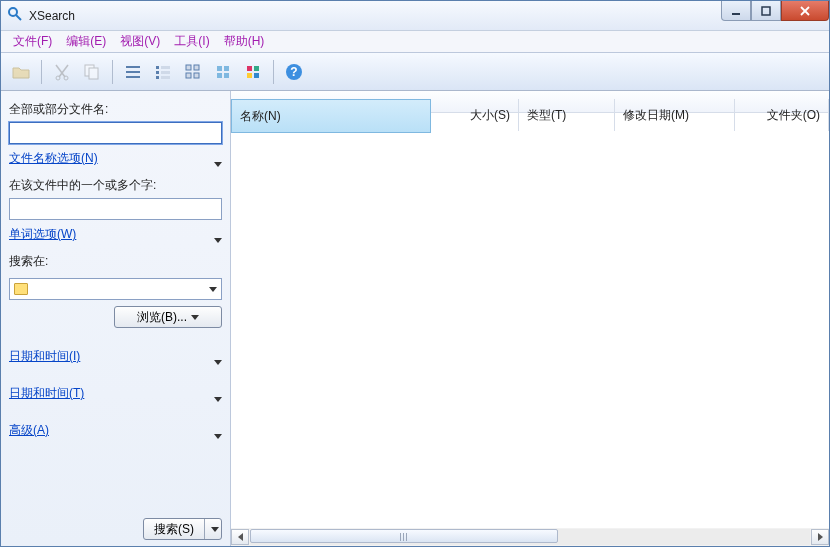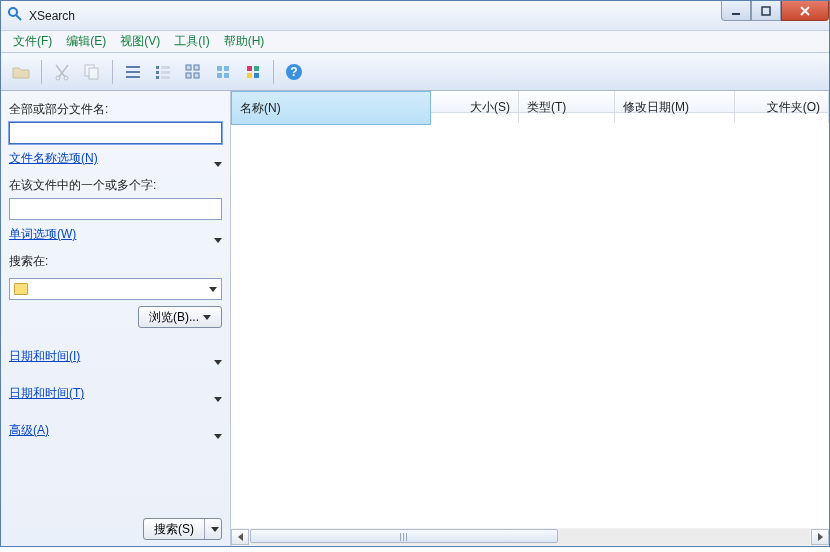--- a/index.html
+++ b/index.html
@@ -10,21 +10,21 @@
 .titlebar { height: 30px; background: linear-gradient(#f6f9fe, #e2eaf7); display: flex; align-items: center; padding-left: 6px; position: relative; border-bottom: 1px solid #c4cfdf; }
 .titlebar .icon svg { width: 16px; height: 16px; }
 .titlebar .title { margin-left: 6px; color: #222; }
 .winbtns { position: absolute; right: 0; top: 0; display: flex; }
 .winbtn { width: 30px; height: 20px; border: 1px solid #8a9bb5; border-top: none; background: linear-gradient(#eaf1fb, #cdd9eb); display: flex; align-items: center; justify-content: center; }
 .winbtn.min { border-radius: 0 0 0 4px; }
 .winbtn.close { width: 48px; background: linear-gradient(#e67b68, #c94a2f); border-color: #9a3a26; border-radius: 0 0 4px 0; }
 .winbtn svg { width: 12px; height: 12px; }
 
 .menubar { height: 22px; background: #f4f6fb; border-bottom: 1px solid #bcc8dc; display: flex; align-items: center; padding-left: 6px; gap: 2px; }
-.menuitem { padding: 2px 6px; color: #15803d; cursor: default; }
+.menuitem { padding: 2px 6px; color: #a21caf; cursor: default; }
 
 .toolbar { height: 38px; background: linear-gradient(#f5f9ff, #dae5f5); border-bottom: 1px solid #aab7cc; display: flex; align-items: center; padding-left: 6px; gap: 2px; }
 .tbtn { width: 28px; height: 28px; display: flex; align-items: center; justify-content: center; border-radius: 3px; }
 .tbtn.disabled { opacity: 0.45; }
 .tbtn svg { width: 20px; height: 20px; }
 .tsep { width: 1px; height: 24px; background: #b0bccf; margin: 0 4px; }
 
 .content { flex: 1; display: flex; min-height: 0; }
 
 .sidebar { width: 230px; background: linear-gradient(#f3f6fc, #eaf0f9); border-right: 1px solid #bcc8dc; padding: 6px 8px; display: flex; flex-direction: column; position: relative; }
@@ -32,30 +32,30 @@
 .sidebar input.field { width: 100%; height: 22px; border: 1px solid #8aa0c4; background: #fff; padding: 0 4px; }
 .sidebar input.field.focus { border: 1px solid #3d6ebf; outline: 1px solid #7fa6e6; }
 .linkrow { display: flex; align-items: flex-end; justify-content: space-between; margin-top: 6px; margin-bottom: 6px; }
 .linkrow a { color: #0645c8; text-decoration: underline; cursor: default; }
 .chev { width: 0; height: 0; border-left: 4px solid transparent; border-right: 4px solid transparent; border-top: 5px solid #333; }
 .selrow { display: flex; margin-top: 4px; }
 .sel { flex: 1; height: 22px; border: 1px solid #8aa0c4; background: #fff; display: flex; align-items: center; padding-left: 4px; position: relative; }
 .sel .chev2 { position: absolute; right: 4px; }
 .fold { width: 14px; height: 12px; background: #ffe07a; border: 1px solid #caa23a; border-radius: 1px; }
 .btnrow { display: flex; justify-content: flex-end; margin-top: 6px; }
-.btn { height: 22px; border: 1px solid #7d8ba3; background: linear-gradient(#fefefe, #e4e9f0); padding: 0 10px; display: flex; align-items: center; border-radius: 3px; cursor: default; }
+.btn { height: 22px; border: 1px solid #7d8ba3; background: linear-gradient(#fefefe, #e4e9f0); padding: 0 22px; display: flex; align-items: center; border-radius: 3px; cursor: default; }
 .btn .chev { margin-left: 4px; }
 .btn.split { padding: 0; }
 .btn.split .lbl { padding: 0 10px; border-right: 1px solid #9aa6b9; height: 100%; display: flex; align-items: center; }
 .btn.split .drp { width: 16px; display: flex; align-items: center; justify-content: center; }
 .spacer { flex: 1; }
 
 .results { flex: 1; display: flex; flex-direction: column; background: #fff; min-width: 0; }
 .colheaders { height: 22px; display: flex; border-bottom: 1px solid #d6dde9; background: linear-gradient(#fdfeff, #f0f4fb); }
-.colh { border-right: 1px solid #d6dde9; padding: 16px 8px; display: flex; align-items: center; color: #222; }
+.colh { border-right: 1px solid #d6dde9; padding: 16px 8px; display: flex; align-items: center; color: #222; margin-top: 8px; }
 .colh.name { width: 200px; background: linear-gradient(#d3ecfb, #b9e0f7); border: 1px solid #7fb8e0; }
 .colh.size { width: 88px; justify-content: flex-end; }
 .colh.type { width: 96px; }
 .colh.date { width: 120px; }
 .colh.folder { flex: 1; justify-content: flex-end; }
 .rbody { flex: 1; }
 .hscroll { height: 18px; background: #f2f2f2; display: flex; align-items: center; }
 .hscroll .lbtn, .hscroll .rbtn { width: 18px; height: 16px; background: linear-gradient(#fefefe, #e4e9f0); border: 1px solid #b6bfcd; display: flex; align-items: center; justify-content: center; }
 .hscroll .track { flex: 1; height: 16px; background: #ececec; margin: 0 1px; position: relative; }
 .hscroll .thumb { position: absolute; left: 0; top: 0; height: 14px; width: 55%; background: linear-gradient(#f7faff, #dbe5f3); border: 1px solid #aeb9cc; border-radius: 2px; }

